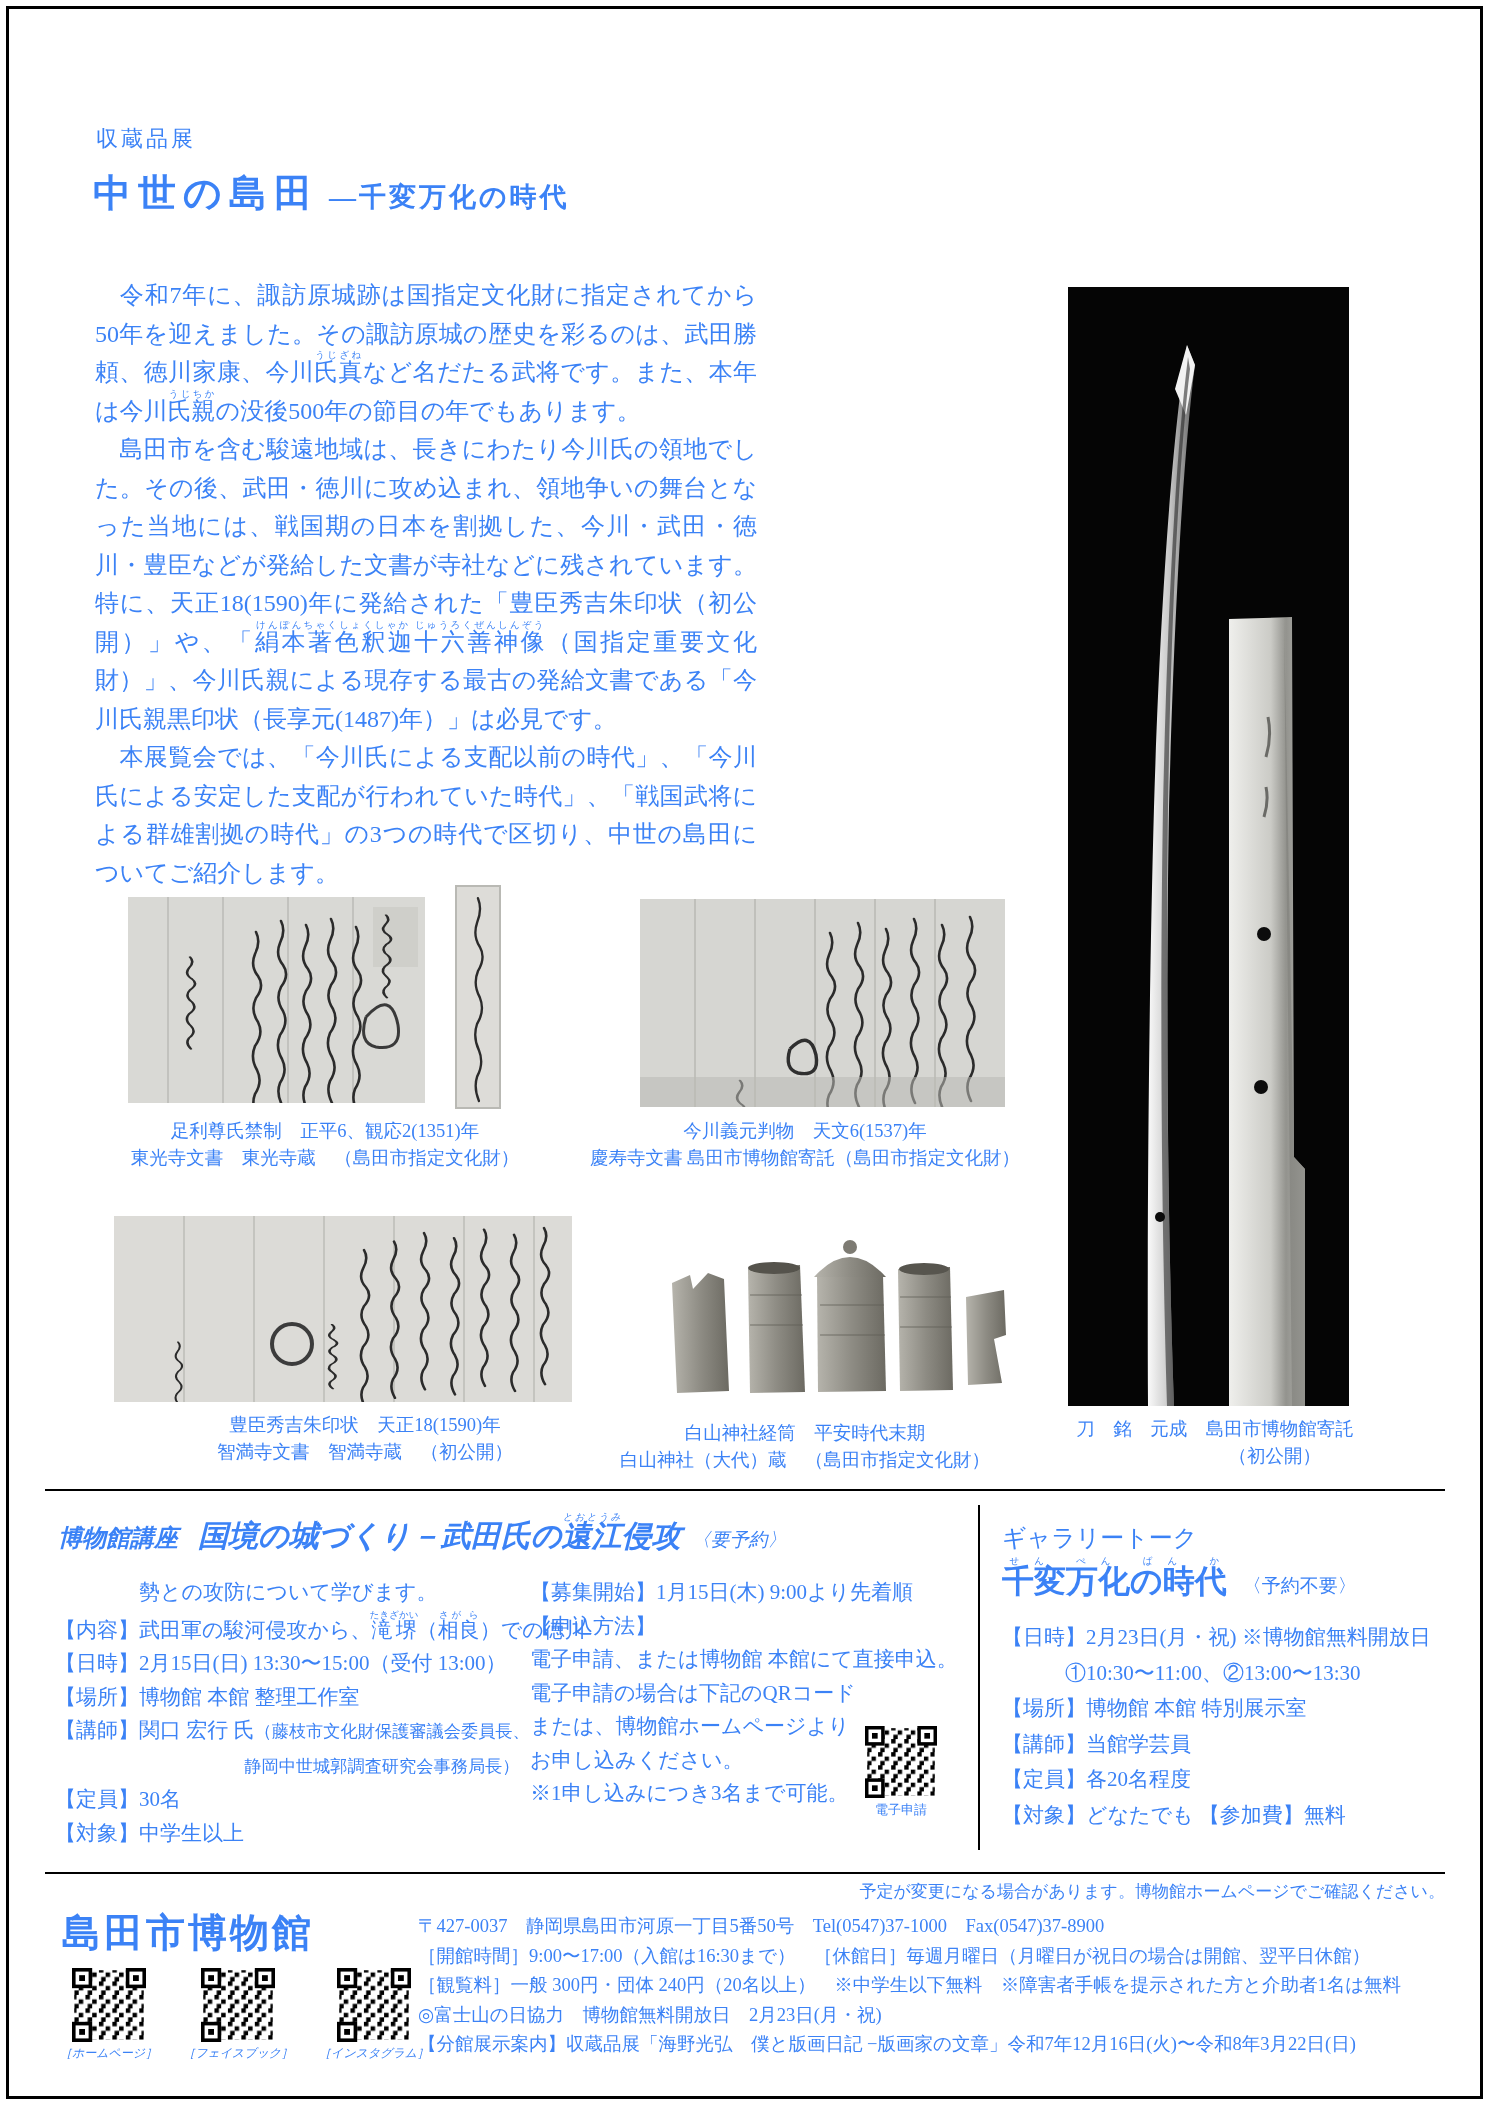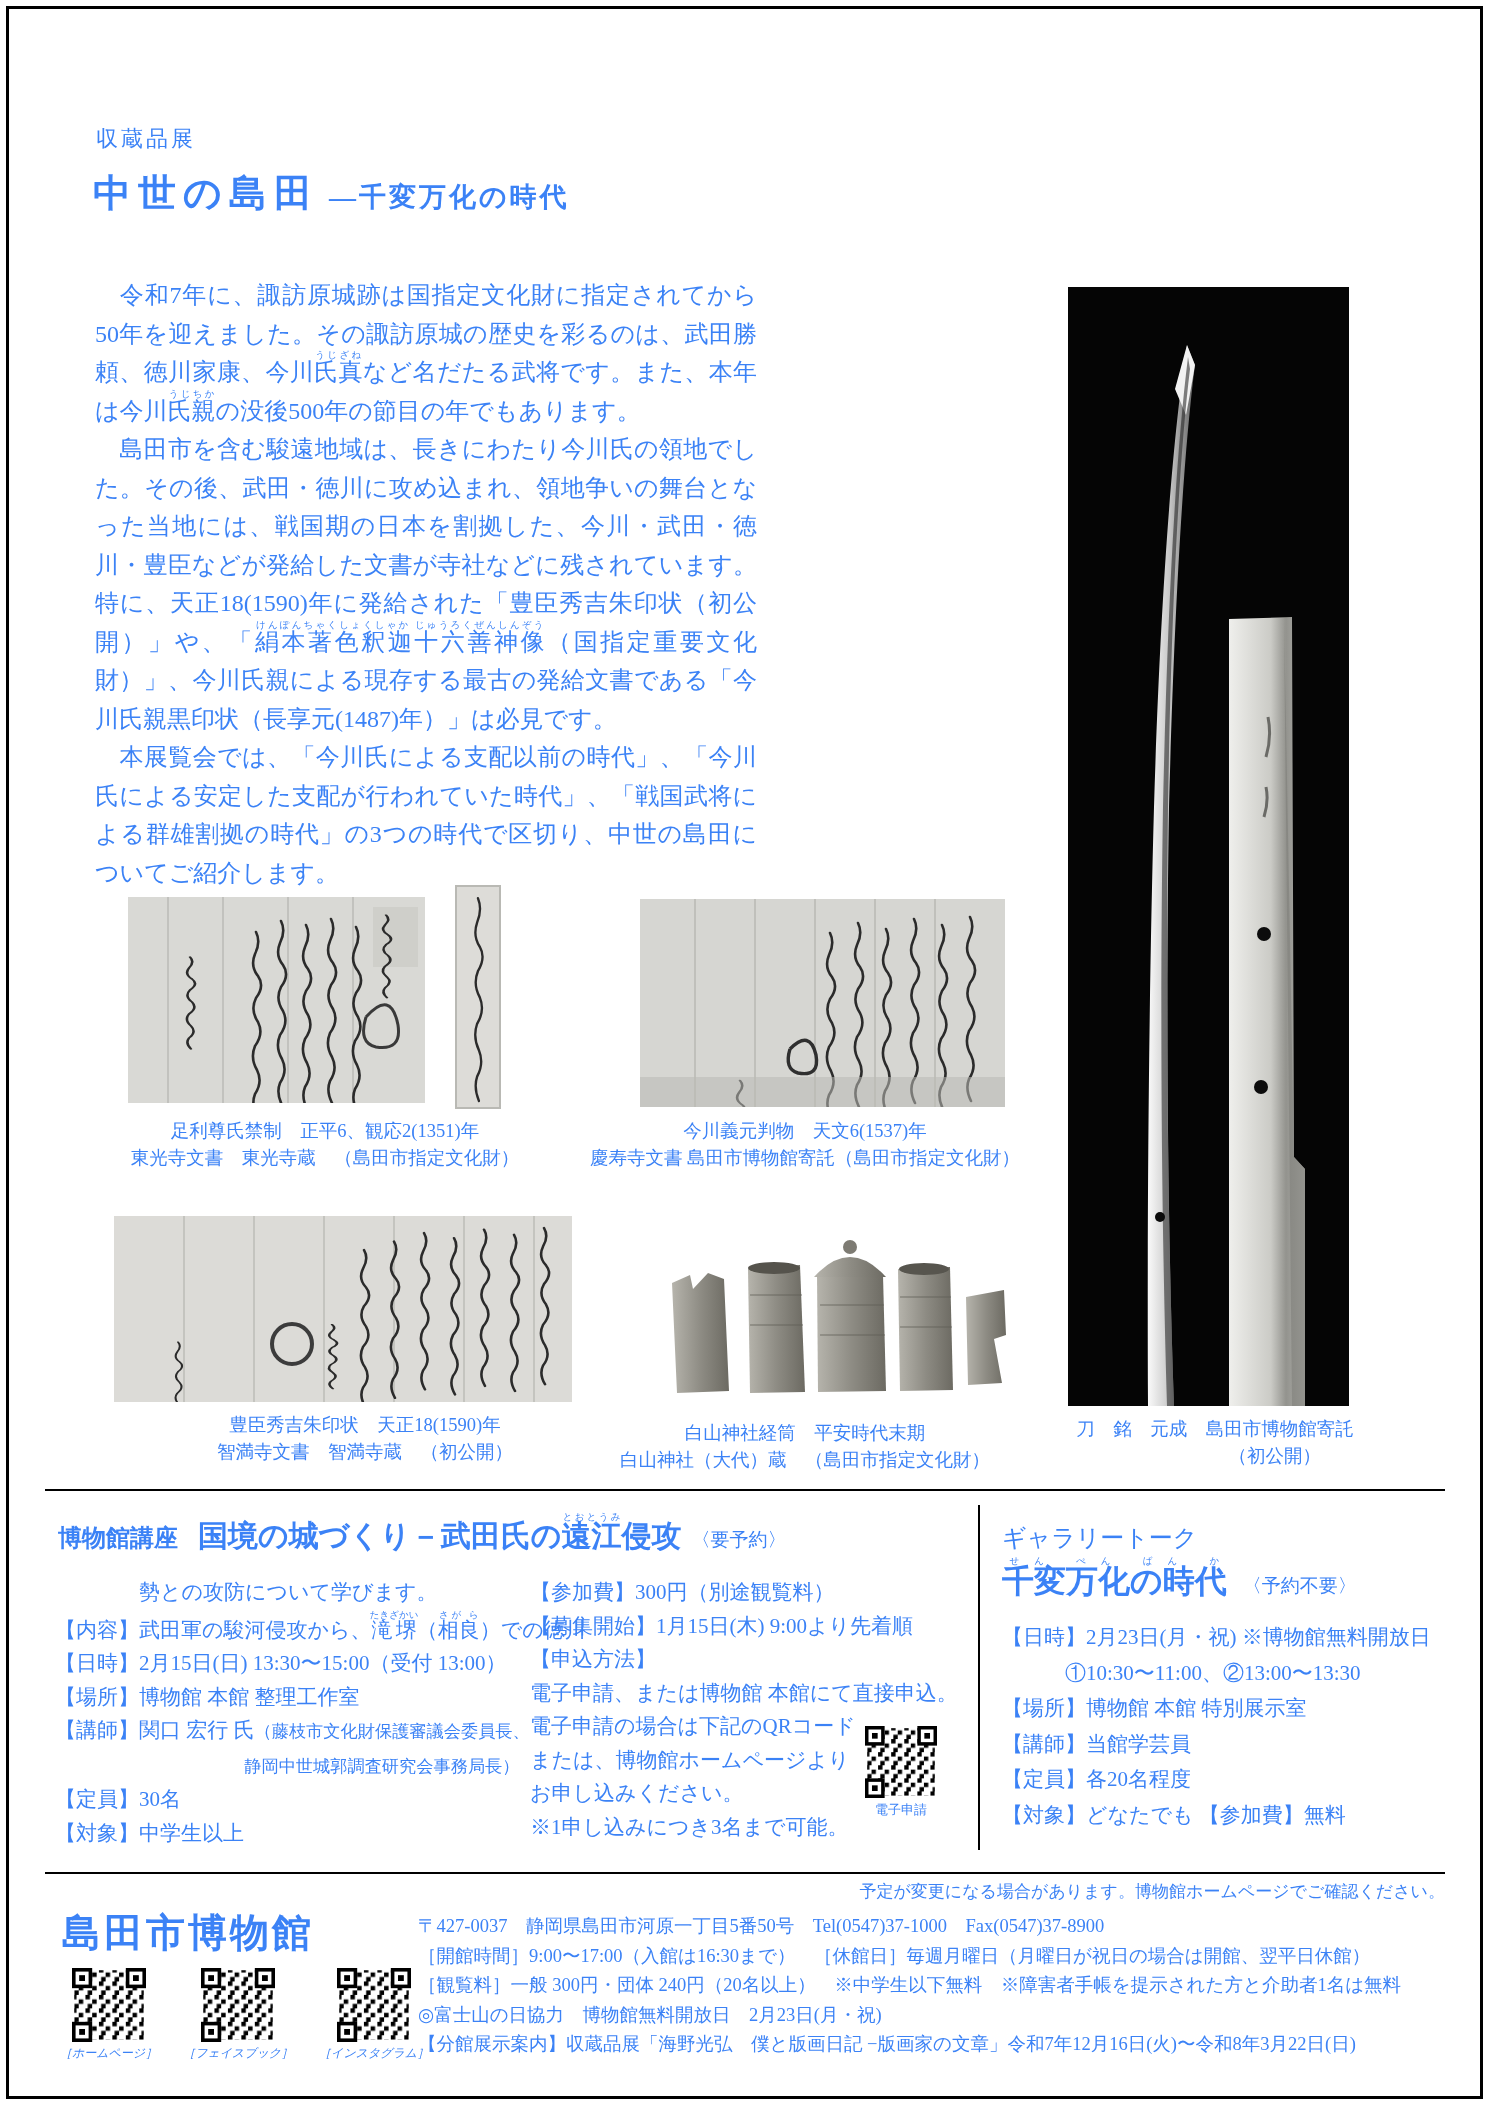--- a/index.html
+++ b/index.html
@@ -21,21 +21,21 @@
   ruby rt{font-size:9.5px;letter-spacing:0;font-weight:400;}
   .sm{font-size:0.82em;}
   
   .photo{position:absolute;}
   .photo svg{display:block;width:100%;height:100%;}
   .caption{font-size:18.5px;line-height:27px;text-align:center;}
   .cap5 .l2{text-align:right;padding-right:34px;}
   
   .rule{position:absolute;background:#000;}
   
-  .lec-head{left:58px;top:1512px;white-space:nowrap;}
+  .lec-head{left:58px;top:1512px;white-space:nowrap;font-style:italic;}
   .lec-label{font-size:24px;font-weight:600;}
   .lec-title{font-size:30px;font-weight:700;margin-left:20px;}
   .lec-note{font-size:19px;margin-left:10px;}
   .lines{font-size:21px;}
   .lines .ln{line-height:33.5px;white-space:nowrap;}
   .left-col{left:55px;top:1576px;width:475px;}
   .mid-col{left:530px;top:1576px;width:445px;}
   .vdiv{left:978px;top:1505px;width:1.5px;height:345px;background:#000;position:absolute;}
   .gal-label{left:1002px;top:1522px;font-size:24px;}
   .gal-title-line{left:1002px;top:1556px;white-space:nowrap;}
@@ -272,21 +272,20 @@
       <div class="ln"><span>　　　　勢との攻防について学びます。</span></div>
       <div class="ln"><span>【内容】武田軍の駿河侵攻から、</span><ruby><span>滝堺</span><rt>たきざかい</rt></ruby><span>（</span><ruby><span>相良</span><rt>さが ら</rt></ruby><span>）での徳川</span></div>
       <div class="ln"><span>【日時】2月15日(日) 13:30〜15:00（受付 13:00）</span></div>
       <div class="ln"><span>【場所】博物館 本館 整理工作室</span></div>
       <div class="ln"><span>【講師】関口 宏行 氏</span><span class="sm">（藤枝市文化財保護審議会委員長、</span></div>
       <div class="ln"><span class="sm">　　　　　　　　　　　静岡中世城郭調査研究会事務局長）</span></div>
       <div class="ln"><span>【定員】30名</span></div>
       <div class="ln"><span>【対象】中学生以上</span></div>
     </div>
   <div class="abs lines mid-col">
-      <div class="ln"><span>【参加費】300円（別途観覧料）</span></div>
       <div class="ln"><span>【募集開始】1月15日(木) 9:00より先着順</span></div>
       <div class="ln"><span>【申込方法】</span></div>
       <div class="ln"><span>電子申請、または博物館 本館にて直接申込。</span></div>
       <div class="ln"><span>電子申請の場合は下記のQRコード</span></div>
       <div class="ln"><span>または、博物館ホームページより</span></div>
       <div class="ln"><span>お申し込みください。</span></div>
       <div class="ln"><span>※1申し込みにつき3名まで可能。</span></div>
     </div>
   <div class="lec-qr qr-item">
     <svg viewBox="0 0 33 33" width="72" height="72">

